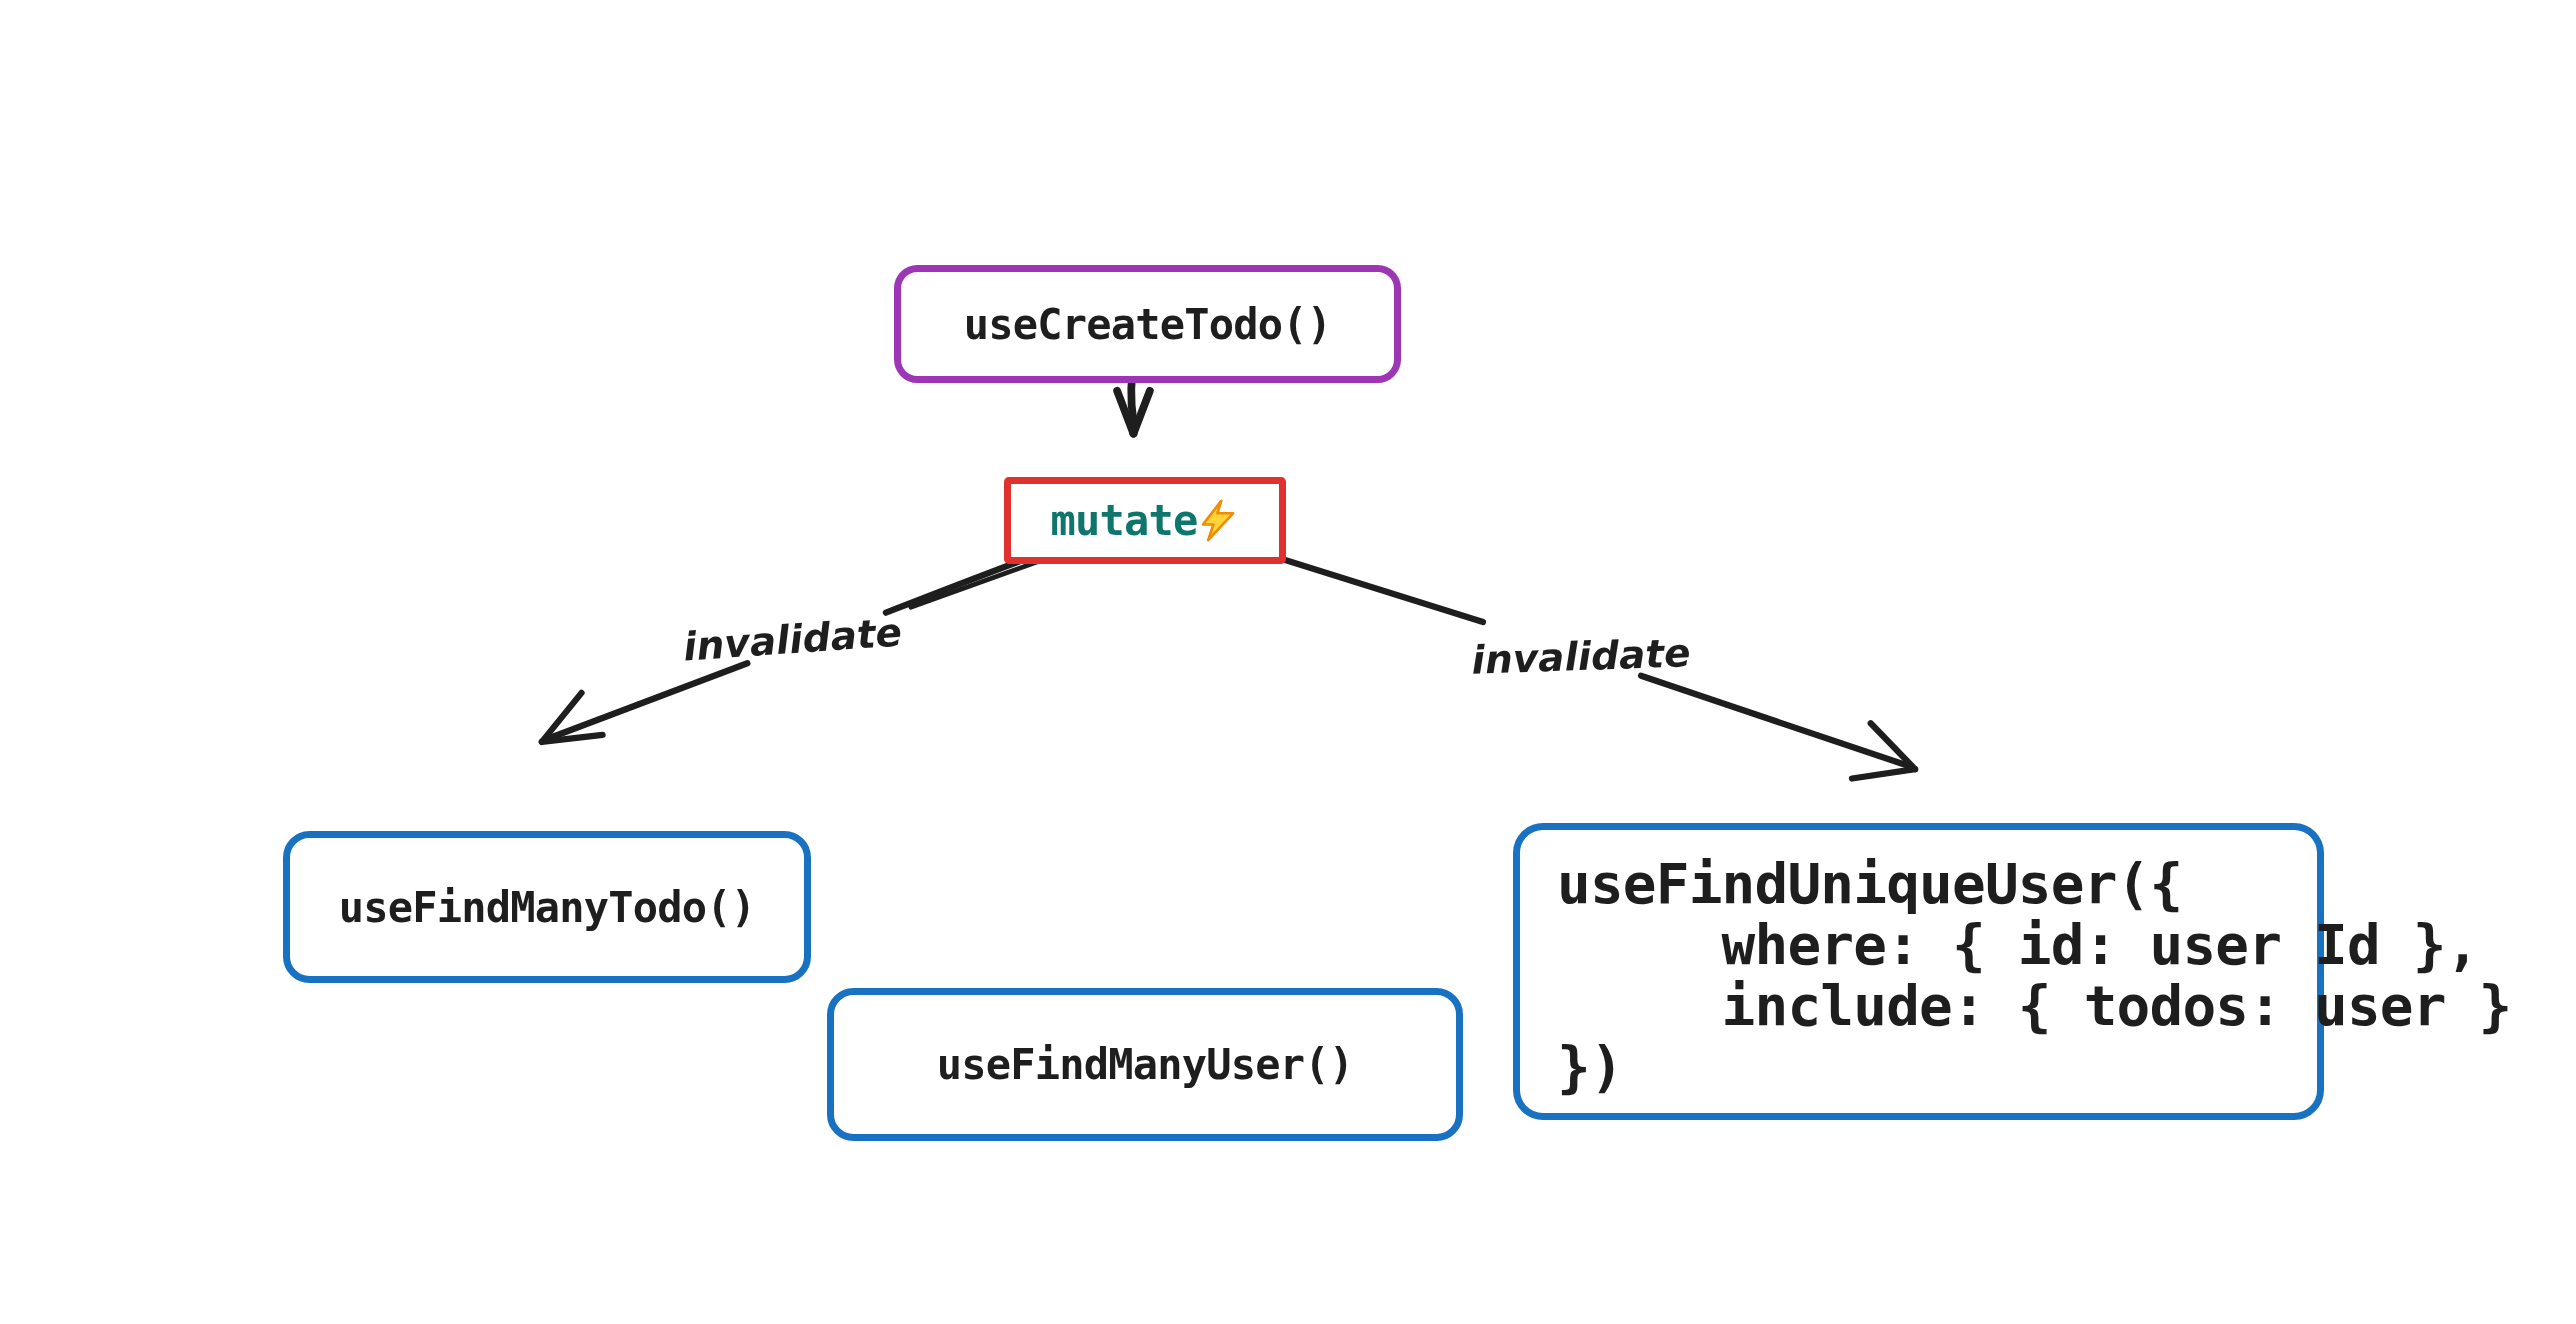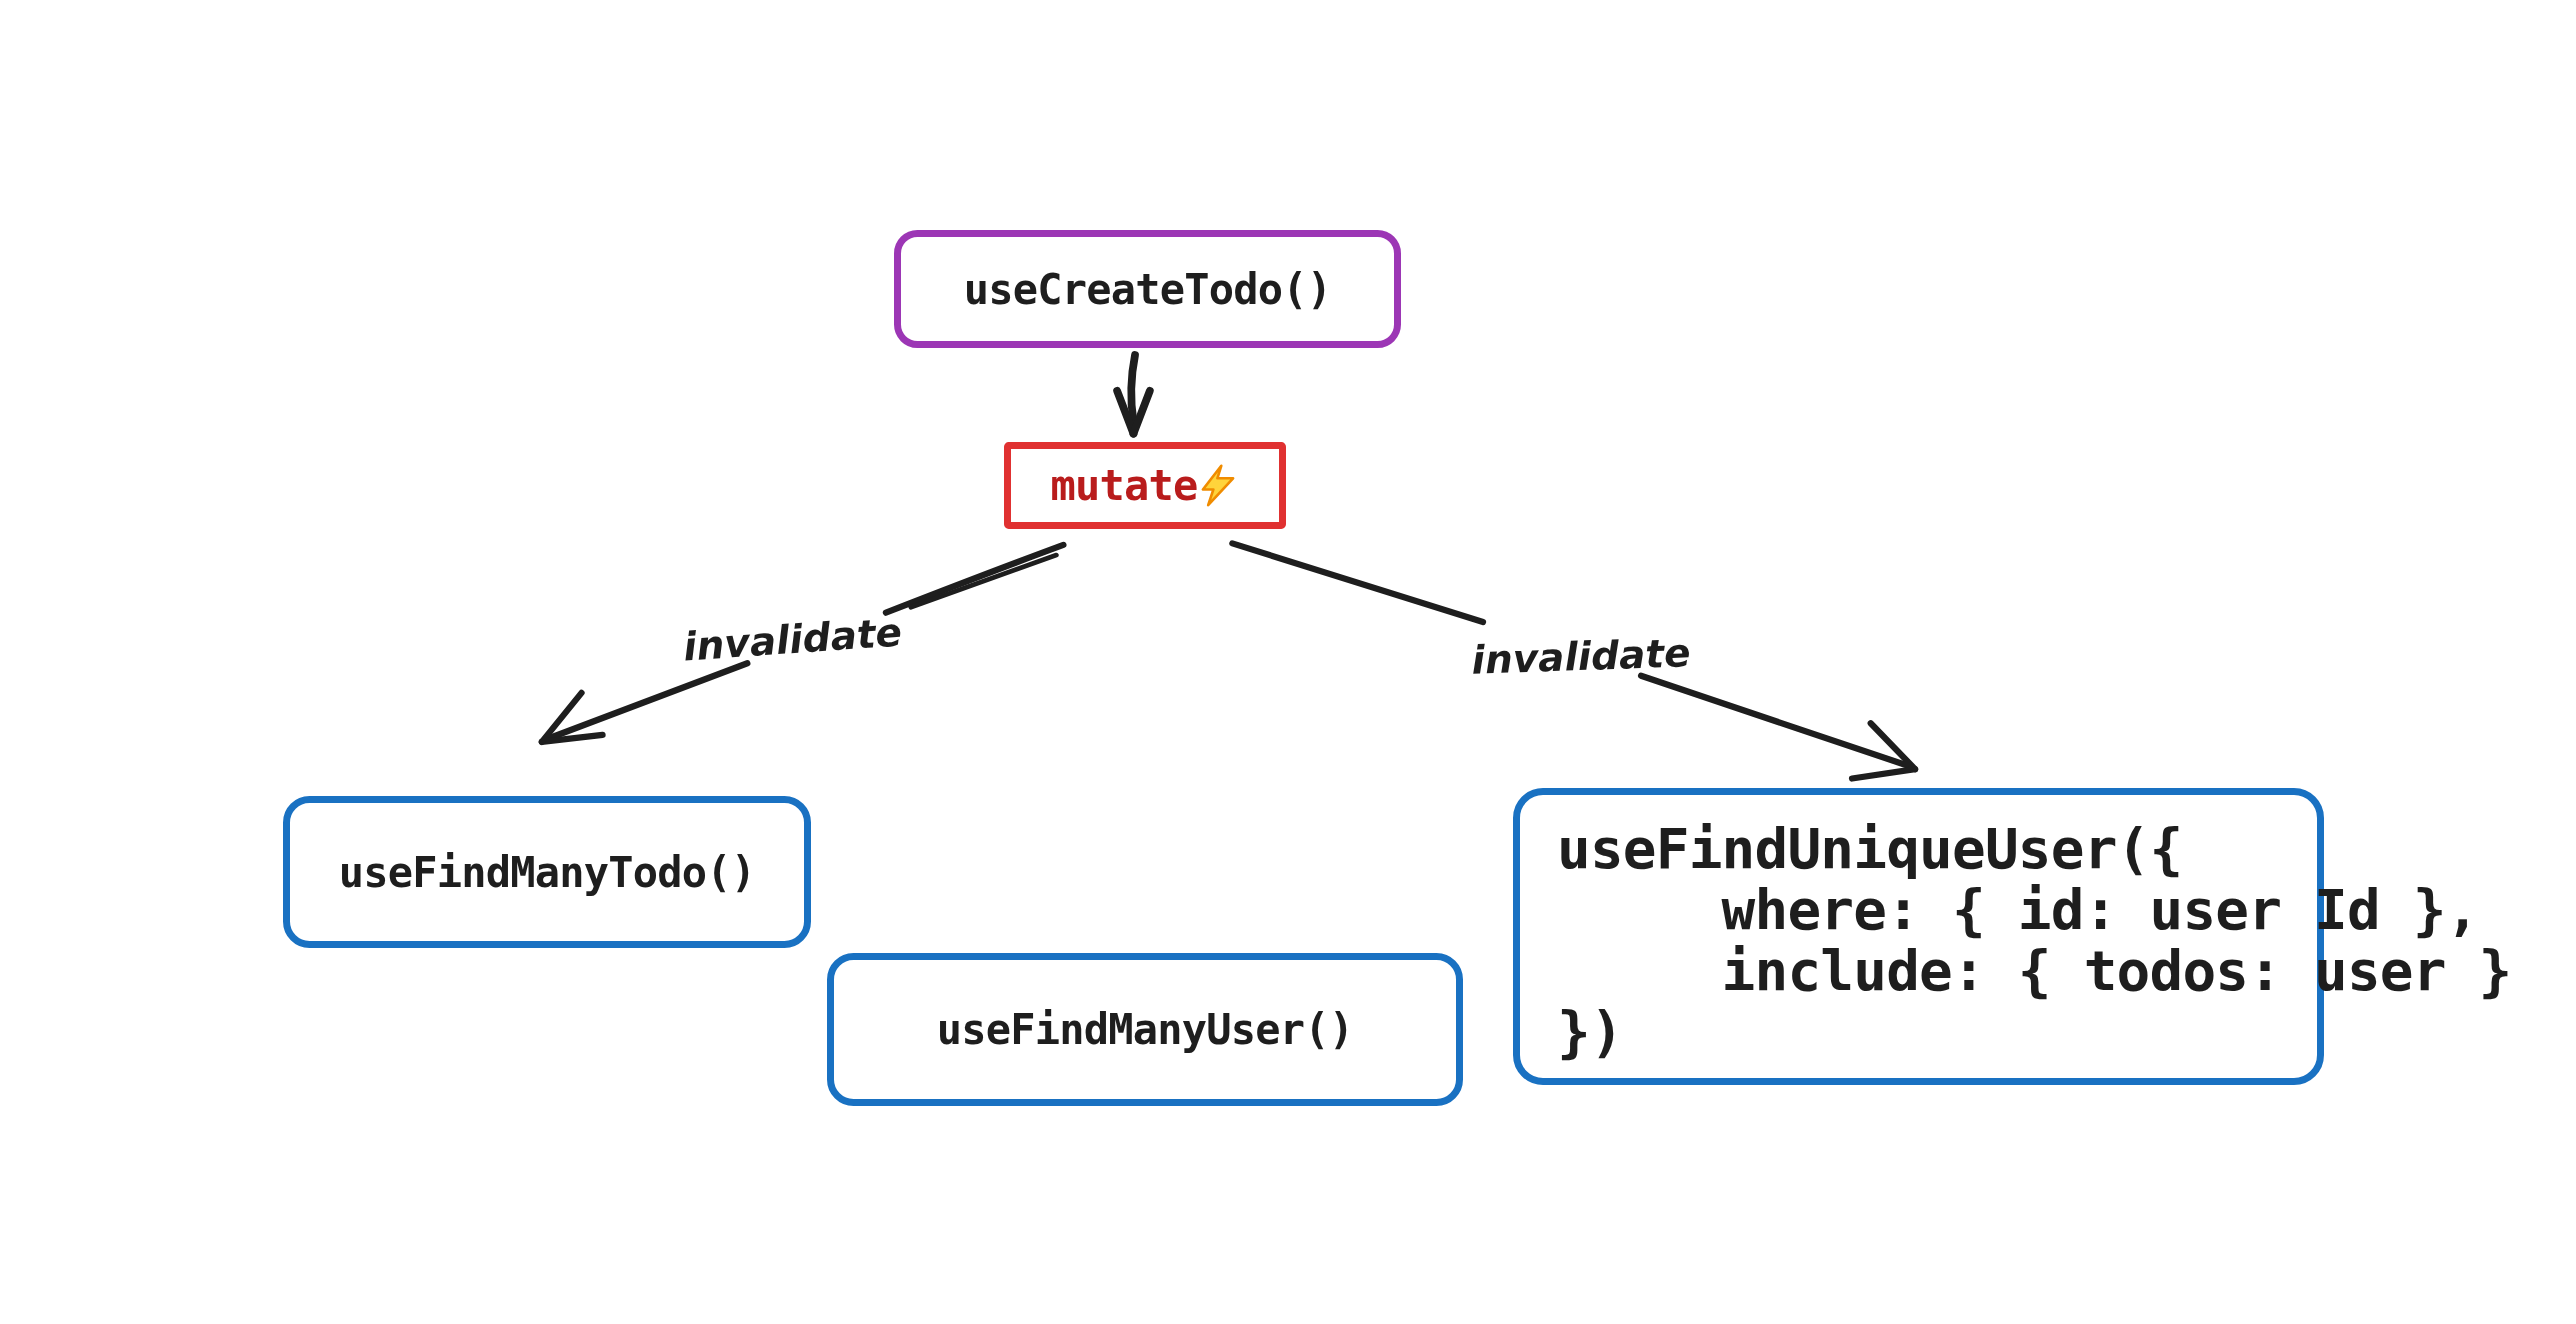--- a/index.html
+++ b/index.html
@@ -32,35 +32,36 @@
     position: absolute;
     background: #ffffff;
     display: flex;
     align-items: center;
     justify-content: center;
     box-sizing: border-box;
     color: #1e1e1e;
     font-weight: bold;
     font-size: 42px;
     letter-spacing: -0.8px;
+    margin-top: 35px;
   }
   .node-rounded {
     border: 7px solid #1971c2;
     border-radius: 26.5px;
   }
   .node-create-todo {
     left: 894px; top: 230px; width: 507px; height: 118px;
     border: 7px solid #9c36b5;
     border-radius: 23.4px;
   }
   .node-mutate {
     left: 1004px; top: 442px; width: 282px; height: 87px;
     border: 7px solid #e03131;
     border-radius: 4.7px;
-    color: #b91c1c;
+    color: #0f766e;
     gap: 0;
   }
   .node-find-many-todo {
     left: 283px; top: 796px; width: 528px; height: 152px;
   }
   .node-find-many-user {
     left: 827px; top: 953px; width: 636px; height: 153px;
   }
   .node-find-unique-user {
     left: 1513px; top: 788px; width: 811px; height: 297px;

